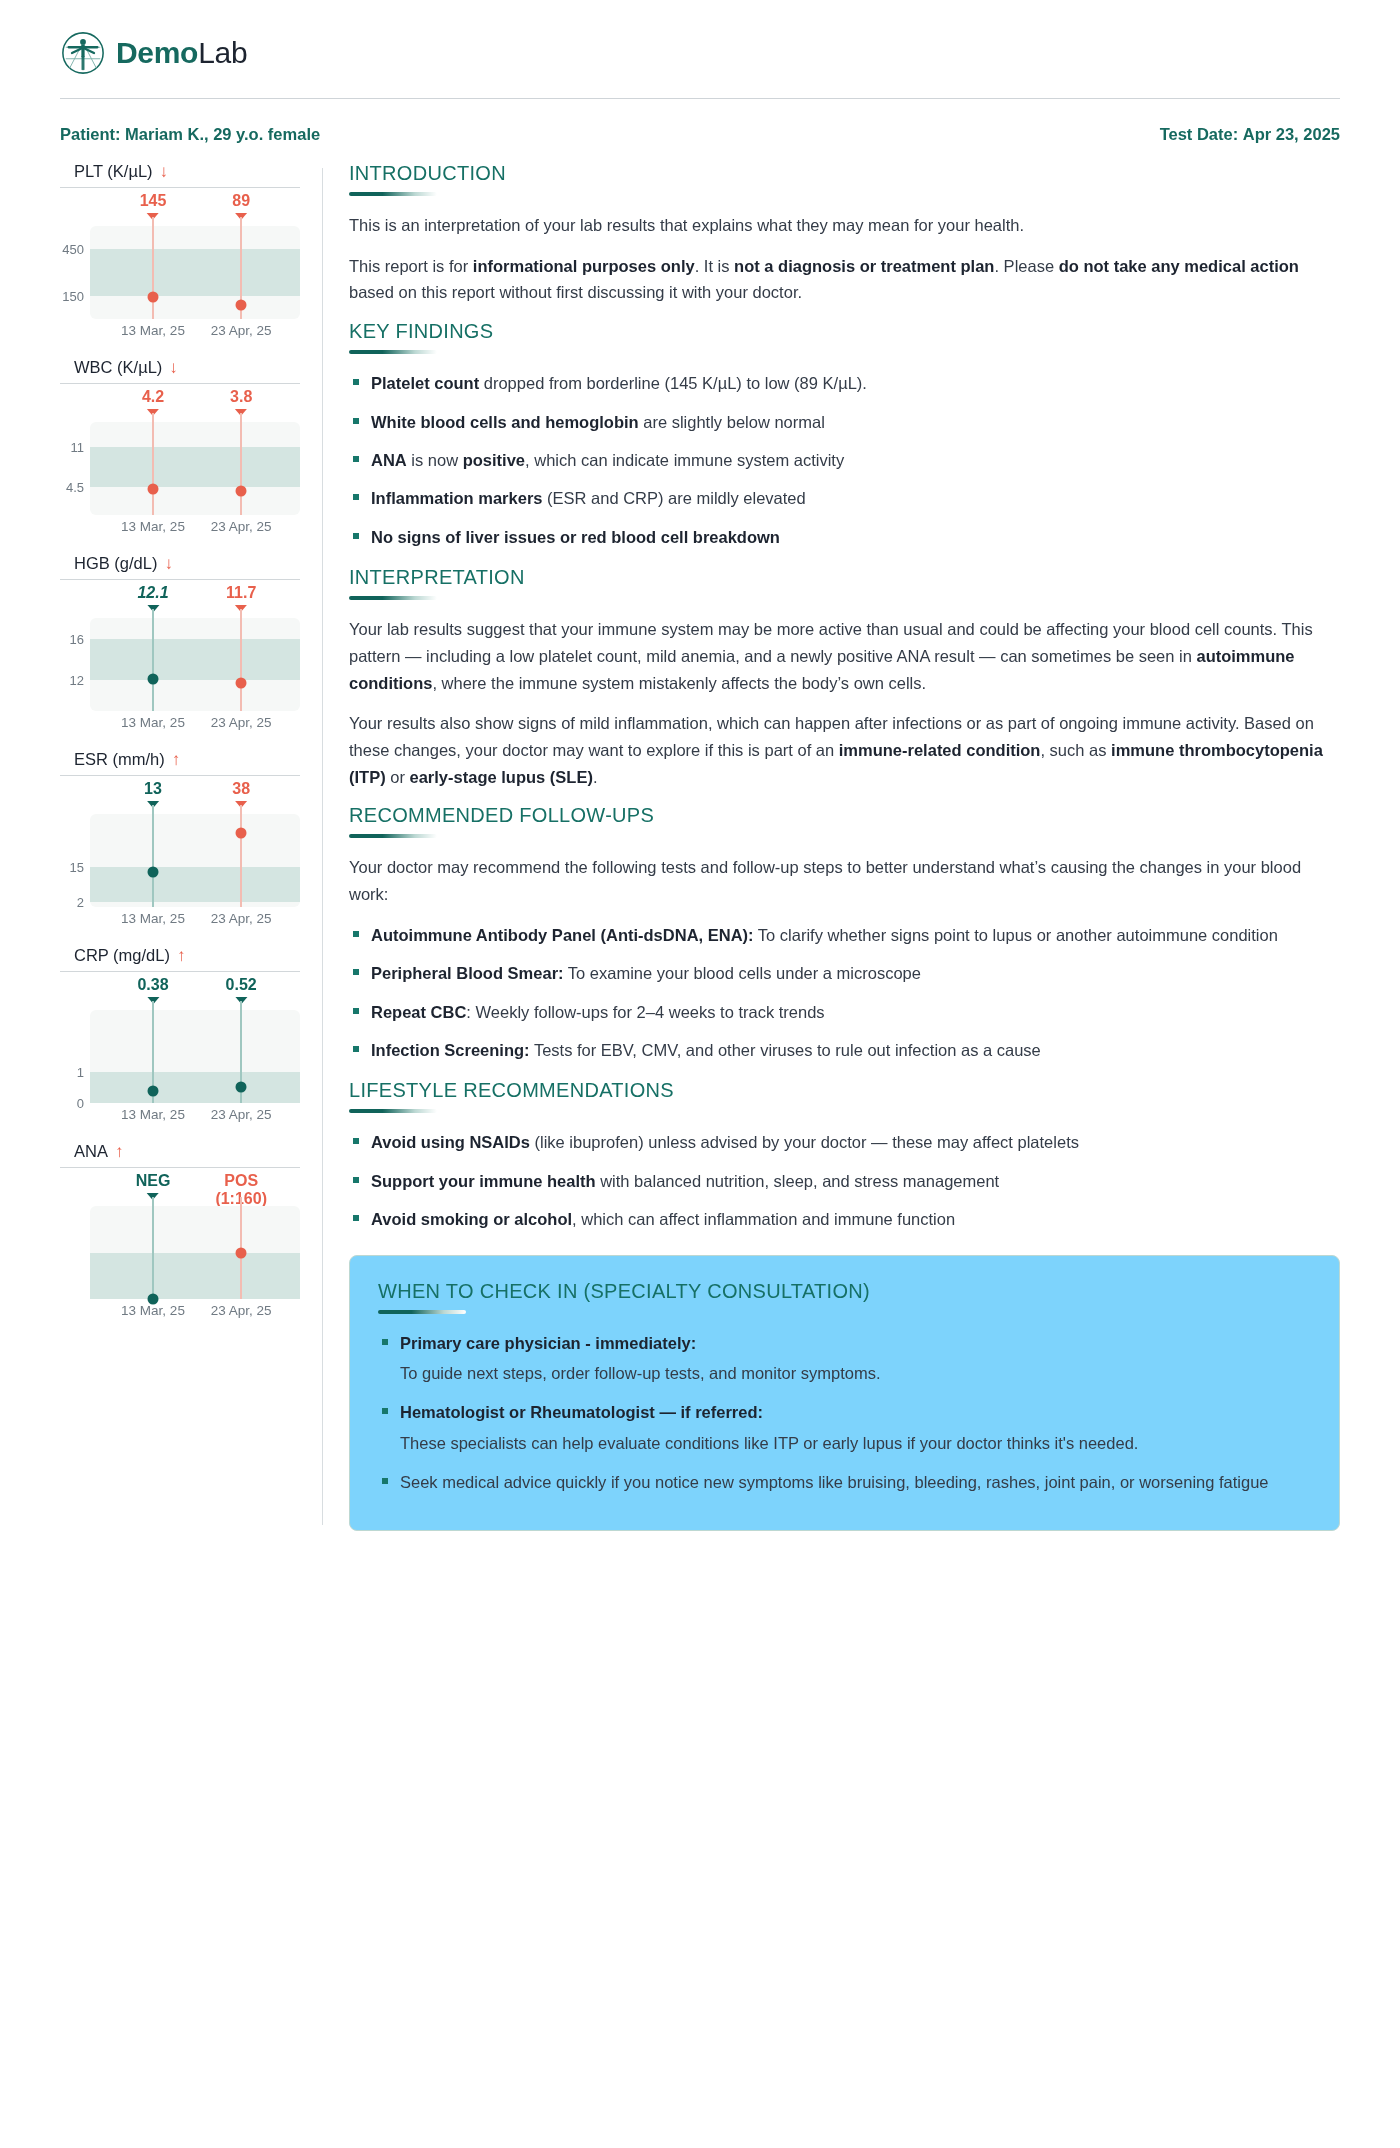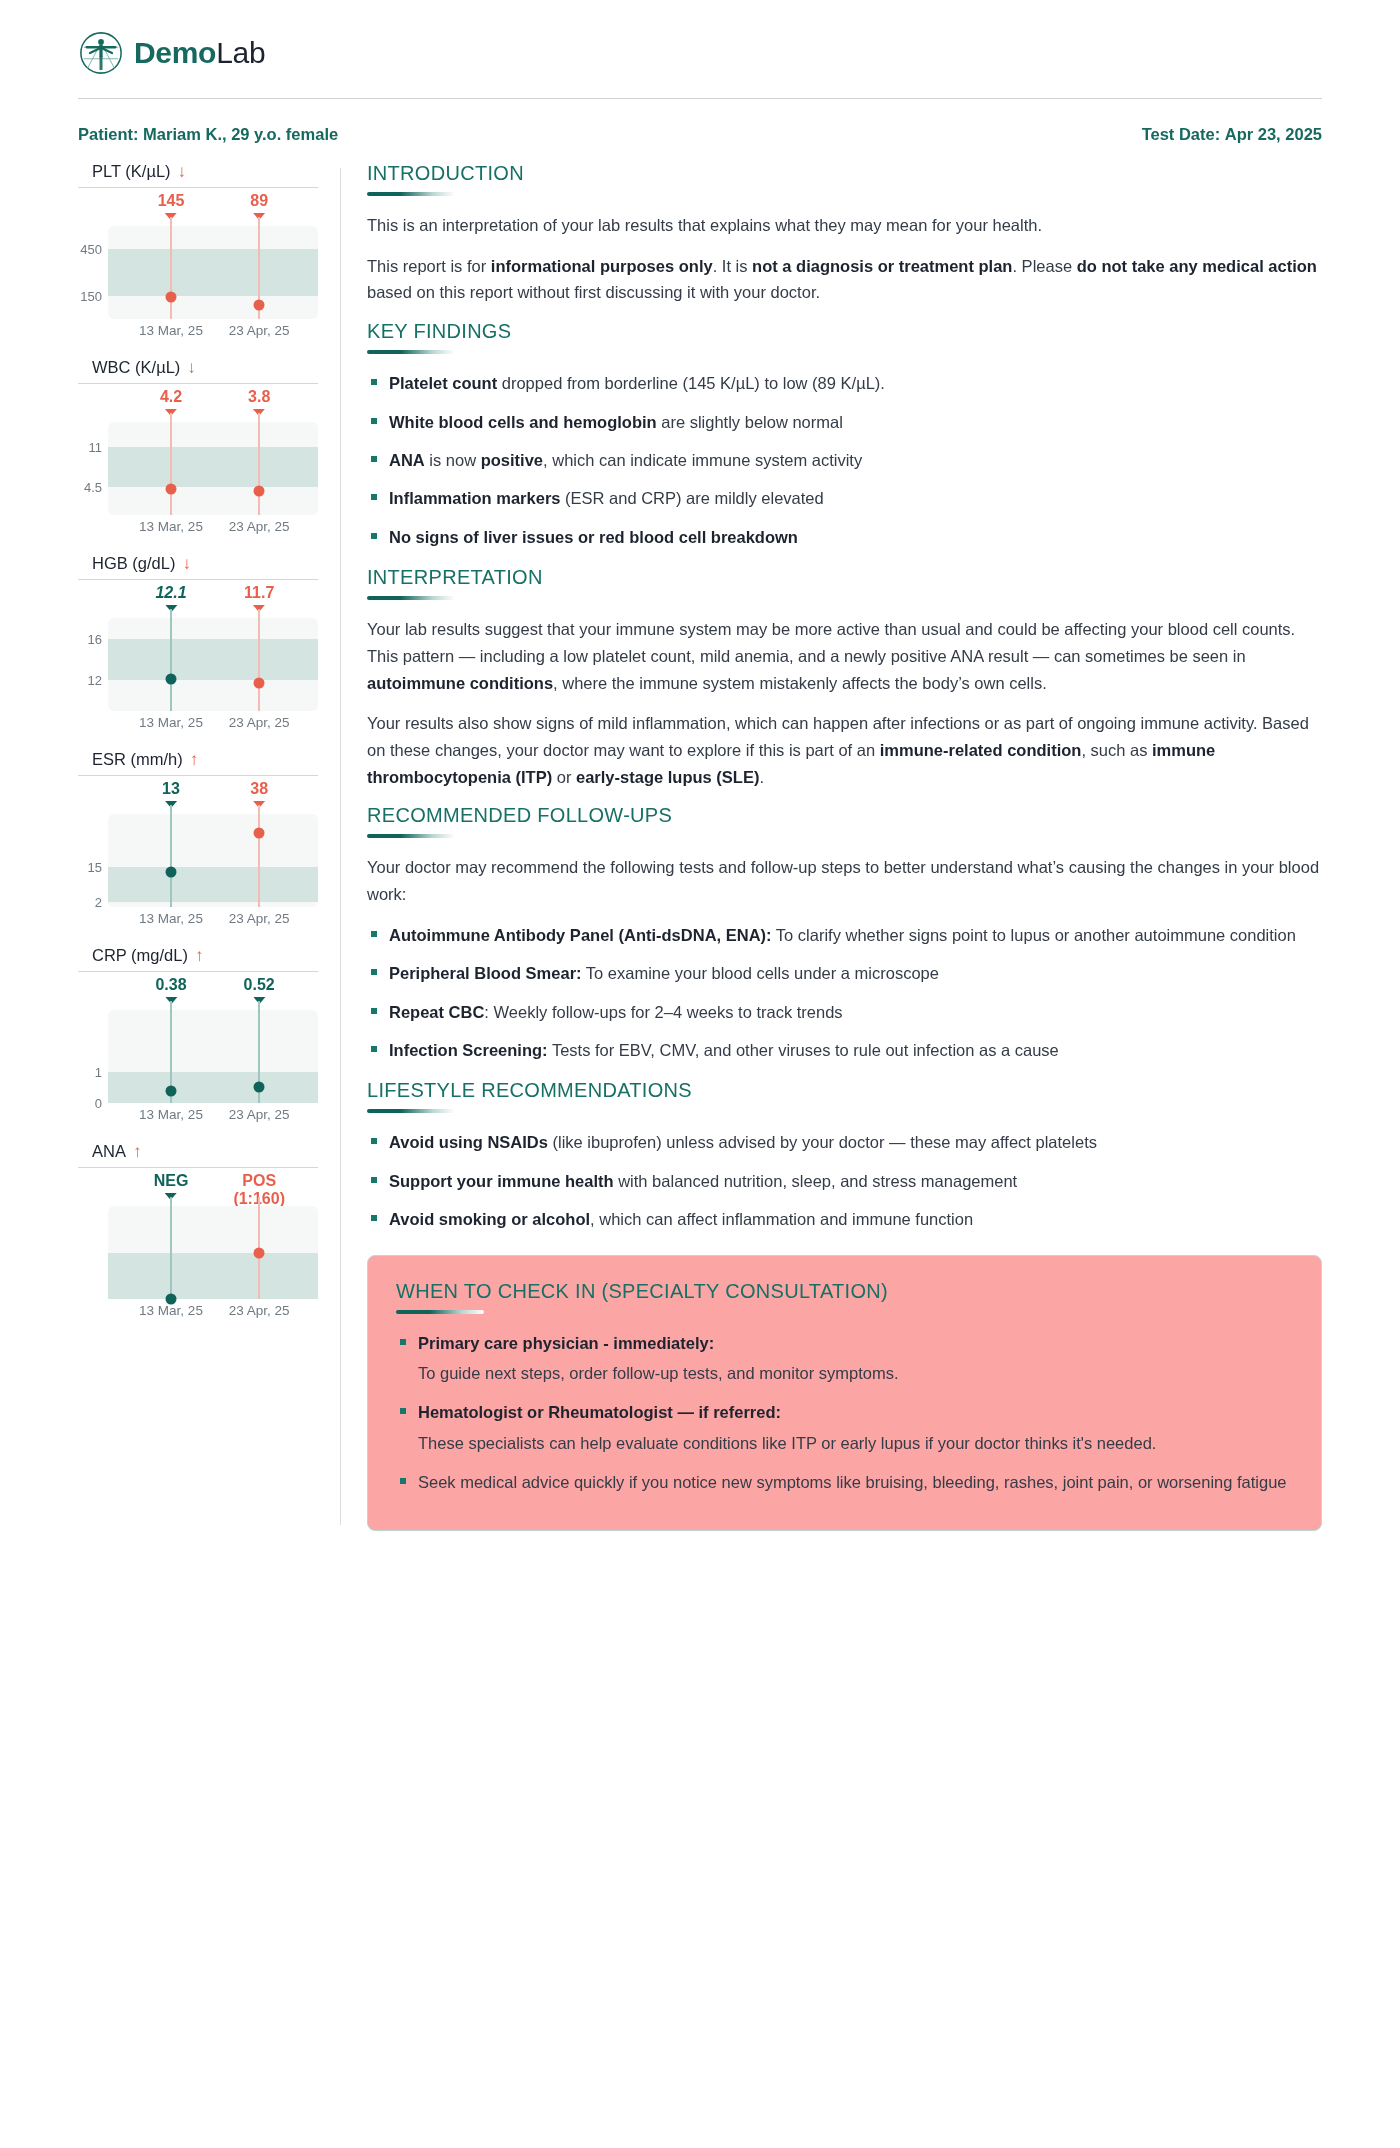--- a/index.html
+++ b/index.html
@@ -4,21 +4,21 @@
 <style>
   * { box-sizing: border-box; }
   html, body { margin:0; padding:0; }
   body {
     width:1400px; height:2148px;
     background:#ffffff;
     font-family:"Liberation Sans", sans-serif;
     color:#2c3340;
     -webkit-font-smoothing:antialiased;
   }
-  .page { width:1400px; height:2148px; position:relative; padding:0 78px;border-radius:23px; }
+  .page { width:1400px; height:2148px; position:relative; padding:0 60px;border-radius:23px; }
 
   
   .hdr { display:flex; align-items:center; justify-content:space-between; padding-top:30px; }
   .brand { display:flex; align-items:center; gap:10px; }
   .brand-mark { width:46px; height:46px; flex:0 0 46px; }
   .brand-text { font-size:30px; letter-spacing:-.3px; }
   .brand-text .b1 { color:#16695f; font-weight:700; }
   .brand-text .b2 { color:#1d2430; font-weight:400; }
   .hdr-title { font-size:24px; font-weight:600; color:#1d2430; letter-spacing:-.2px; }
   .rule { height:1px; background:#cfd4d8; margin:22px 0 0; }
@@ -72,21 +72,21 @@
            margin-bottom:16px; }
   p.tx { font-size:16.5px; line-height:1.62; margin:0 0 14px; color:#343c48; }
   p.tx b, li b { font-weight:700; color:#1d2430; }
   ul.bl { list-style:none; margin:0 0 16px; padding:0; }
   ul.bl li { position:relative; padding-left:22px; font-size:16.5px; line-height:1.6;
              margin-bottom:12px; color:#343c48; }
   ul.bl li:before { content:""; position:absolute; left:4px; top:9px;
                     width:6px; height:6px; background:#17776b; }
   ul.bl li .sub { display:block; color:#343c48; margin-top:4px; }
 
-  .callout { border:1px solid #bdd8d2; background:#fca5a5; border-radius:8px;
+  .callout { border:1px solid #bdd8d2; background:#7dd3fc; border-radius:8px;
              padding:24px 28px 18px; margin-top:22px; }
   .callout .sec-h { color:#167065; }
   .callout ul.bl li { margin-bottom:13px; }
 </style>
 </head>
 <body>
 
 <div class="page">
 
   <div class="hdr">

